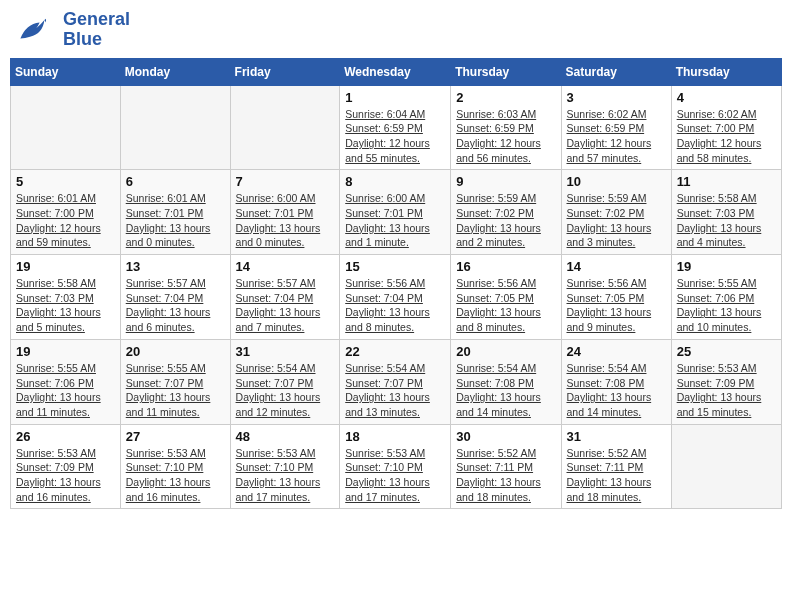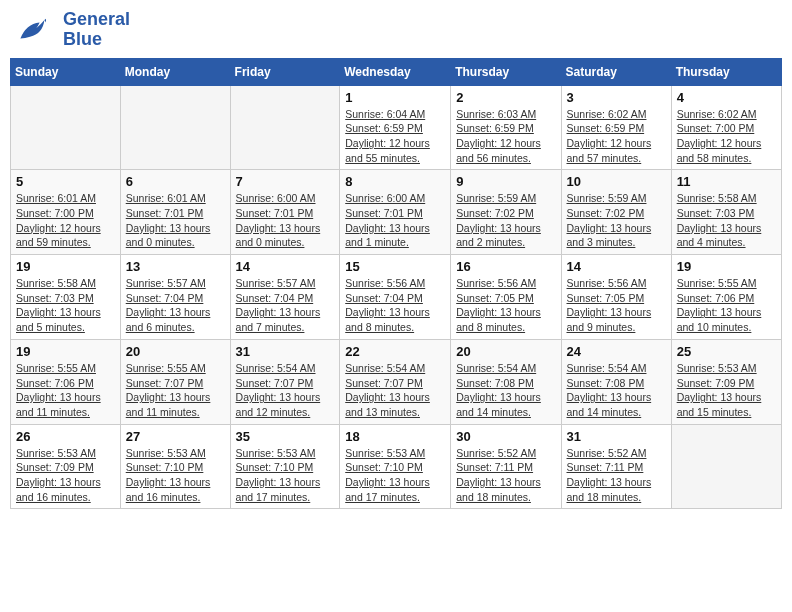--- a/index.html
+++ b/index.html
@@ -242,21 +242,21 @@
       <tr>
         <td>
           <div class="day-number">26</div>
           <div class="day-info">Sunrise: 5:53 AM<br>Sunset: 7:09 PM<br>Daylight: 13 hours<br>and 16 minutes.</div>
         </td>
         <td>
           <div class="day-number">27</div>
           <div class="day-info">Sunrise: 5:53 AM<br>Sunset: 7:10 PM<br>Daylight: 13 hours<br>and 16 minutes.</div>
         </td>
         <td>
-          <div class="day-number">35</div>
+          <div class="day-number">48</div>
           <div class="day-info">Sunrise: 5:53 AM<br>Sunset: 7:10 PM<br>Daylight: 13 hours<br>and 17 minutes.</div>
         </td>
         <td>
           <div class="day-number">18</div>
           <div class="day-info">Sunrise: 5:53 AM<br>Sunset: 7:10 PM<br>Daylight: 13 hours<br>and 17 minutes.</div>
         </td>
         <td>
           <div class="day-number">30</div>
           <div class="day-info">Sunrise: 5:52 AM<br>Sunset: 7:11 PM<br>Daylight: 13 hours<br>and 18 minutes.</div>
         </td>

